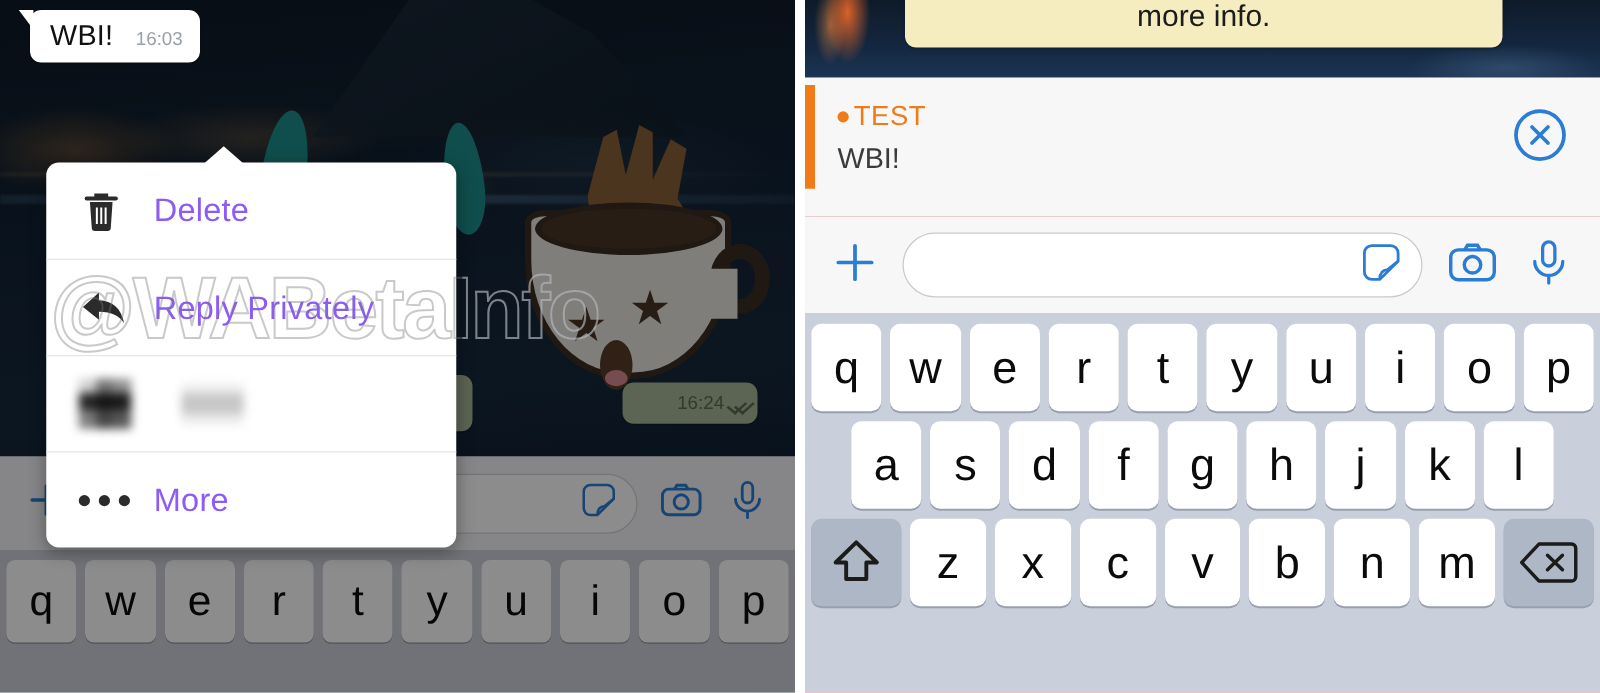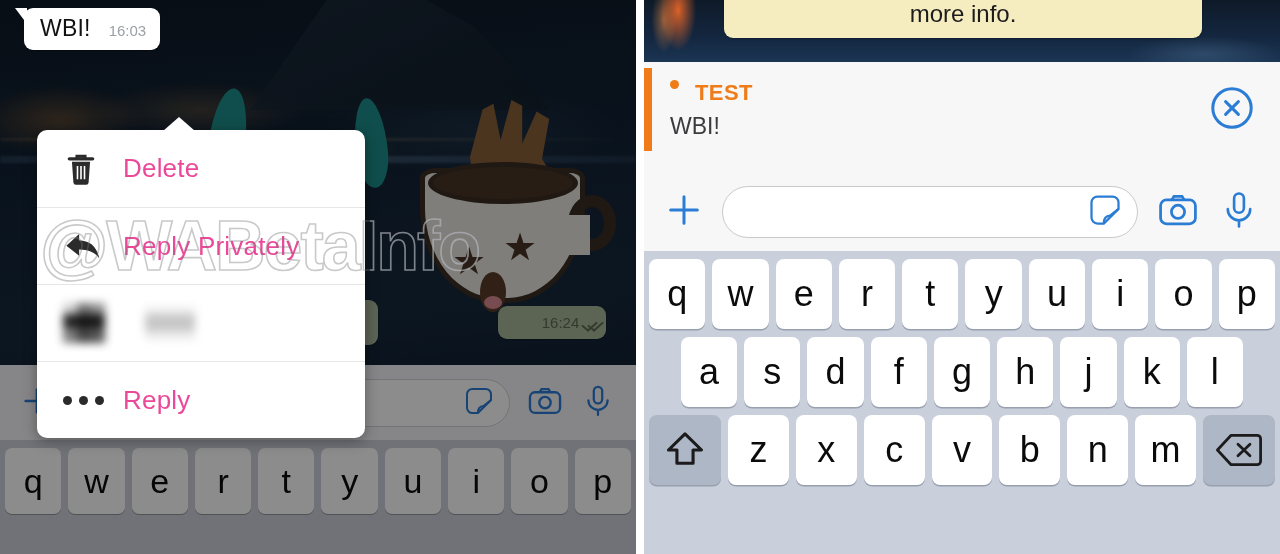--- a/index.html
+++ b/index.html
@@ -131,21 +131,21 @@
     overflow:visible; z-index:12;
   }
   .ctxmenu::before{
     content:""; position:absolute; left:126px; top:-13px; width:0; height:0;
     border-left:16px solid transparent; border-right:16px solid transparent;
     border-bottom:14px solid #fff;
   }
   .mi { display:flex; align-items:center; height:77px; padding:0 0 0 26px; gap:0; position:relative; }
   .mi + .mi { border-top:1px solid #e6e6e6; }
   .mi .ic { width:60px; display:flex; align-items:center; justify-content:flex-start; }
-  .mi .lbl { font-size:26px; color:#ec4899; letter-spacing:.2px; }
+  .mi .lbl { font-size:26px; color:#8b5cf6; letter-spacing:.2px; }
   .mi.blurred .bl1, .mi.blurred .bl2 { filter: blur(4px); }
   .bl1 { width:42px; height:40px; background:
       linear-gradient(90deg,#e2e2e2 0 33%, #7d7d7d 33% 66%, #9c9c9c 66% 100%),
       linear-gradient(180deg,#ededed 0 28%, #2a2a2a 28% 62%, #8e8e8e 62% 100%);
       background-blend-mode: multiply; }
   .bl2 { width:50px; height:34px; margin-left:22px; background:
       linear-gradient(180deg,#f1f1f1 0 25%, #c7c7c7 25% 75%, #ededed 75% 100%); }
   .dots { display:flex; gap:7px; }
   .dots i { width:9px; height:9px; background:#2b2b2b; border-radius:50%; display:block; }
 
@@ -176,21 +176,21 @@
     background:#f5ecc0; border-radius:9px;
     display:flex; align-items:flex-end; justify-content:center; padding-bottom:10px;
     font-size:24px; color:#1c1c1c; box-shadow:0 1px 2px rgba(0,0,0,.25);
   }
   .reply-preview {
     position:absolute; left:0; right:0; top:62px; height:111px;
     background:#f7f7f8; display:flex; align-items:flex-start;
   }
   .accent { width:8px; height:83px; background:#ef7c18; margin-top:6px; }
   .rp-body { flex:1; padding:18px 0 0 18px; }
-  .rp-title { font-size:22px; font-weight:bold; color:#ef7c18; letter-spacing:.4px; display:flex; align-items:flex-start; gap:16px;}
+  .rp-title { font-size:22px; font-weight:normal; color:#ef7c18; letter-spacing:.4px; display:flex; align-items:center; gap:4px;}
   .rp-title .dot { width:9px; height:9px; background:#ef7c18; border-radius:50%; display:inline-block; }
   .rp-text { font-size:23px; color:#3b3b3d; margin-top:7px; }
   .rp-close { width:96px; display:flex; align-items:flex-start; justify-content:center; padding-top:22px; }
 
   .inputbar-r {
     position:absolute; left:0; right:0; top:173px; height:78px;
     background:#f7f7f8; display:flex; align-items:center; padding:0 20px; gap:18px;
   }
   .inputbar-r .field {
     flex:1; height:52px; background:#fff; border:1px solid #c9cace; border-radius:26px;
@@ -323,21 +323,21 @@
       </div>
 
       <div class="mi">
         <span class="ic">
           <span class="dots">
               <i></i>
               <i></i>
               <i></i>
             </span>
         </span>
-        <span class="lbl">Reply</span>
+        <span class="lbl">More</span>
       </div>
     </div>
 
     <div class="watermark">@WABetaInfo</div>
     <div class="watermark wdark" style="clip-path: inset(0 0 0 330px);">@WABetaInfo</div>
   </div>
 
   <div class="divider"></div>
 
   <div class="panel-right">

